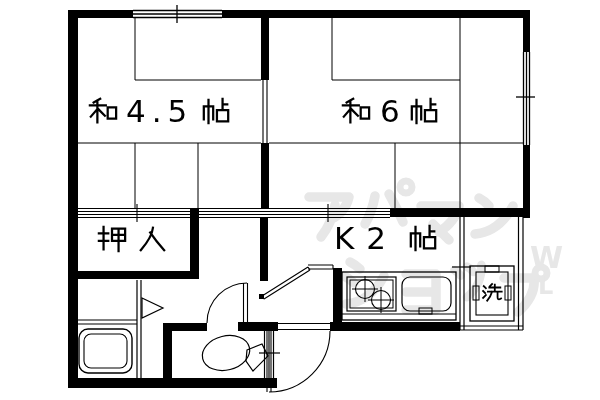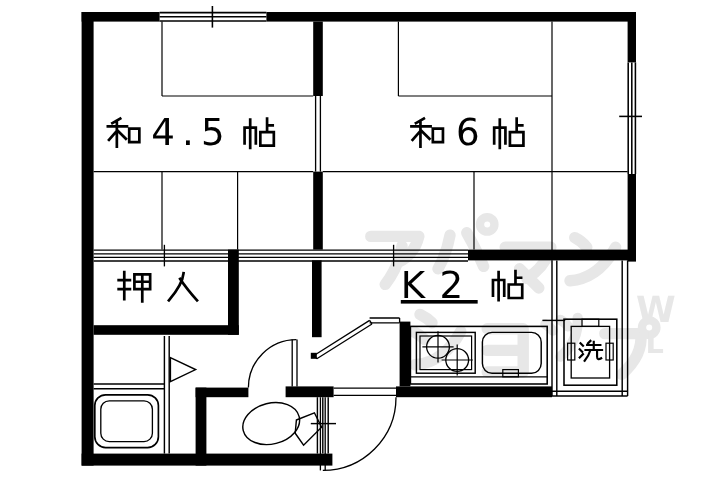--- a/index.html
+++ b/index.html
@@ -225,19 +225,19 @@
   <div class="label" style="left:97px;top:224px;gap:10px;" aria-label="押入">
     <svg class="kglyph" width="30" height="30" viewBox="0 0 32 32" aria-label="押">
       <path d="M7,3 V27 M2,10 H12 M2,18 H12 M16,5 H30 V18 H16 Z M16,11.5 H30 M23,5 V29"></path>
     </svg>
     <svg class="kglyph" width="30" height="30" viewBox="0 0 32 32" aria-label="入">
       <path d="M17,4 Q16,14 4,28 M14,9 Q20,18 29,28"></path>
     </svg>
   </div>
 
   <div class="label" style="left:334px;top:223px;gap:10px;" aria-label="K2帖">
-    <span class="num" style="letter-spacing:12px;text-decoration:underline;">K2</span>
+    <span class="num" style="letter-spacing:12px;">K2</span>
     <svg class="kglyph" width="30" height="30" viewBox="0 0 32 32" aria-label="帖">
       <path d="M3,11 V25 M3,11 H13 M13,11 V25 M8,4 V29 M23,3 V15 M23,9 H28 M17,15 H29 V27 H17 Z"></path>
     </svg>
   </div>
 
 </div>
 
 </body></html>

